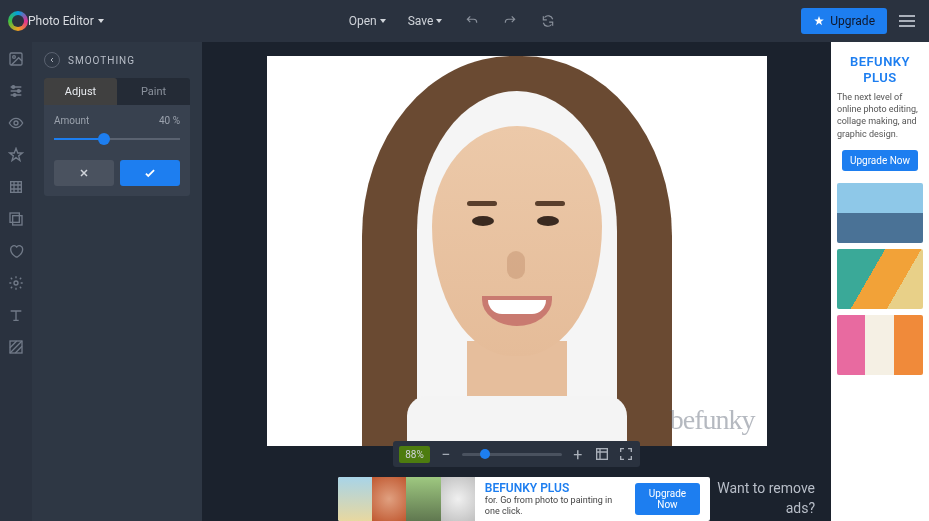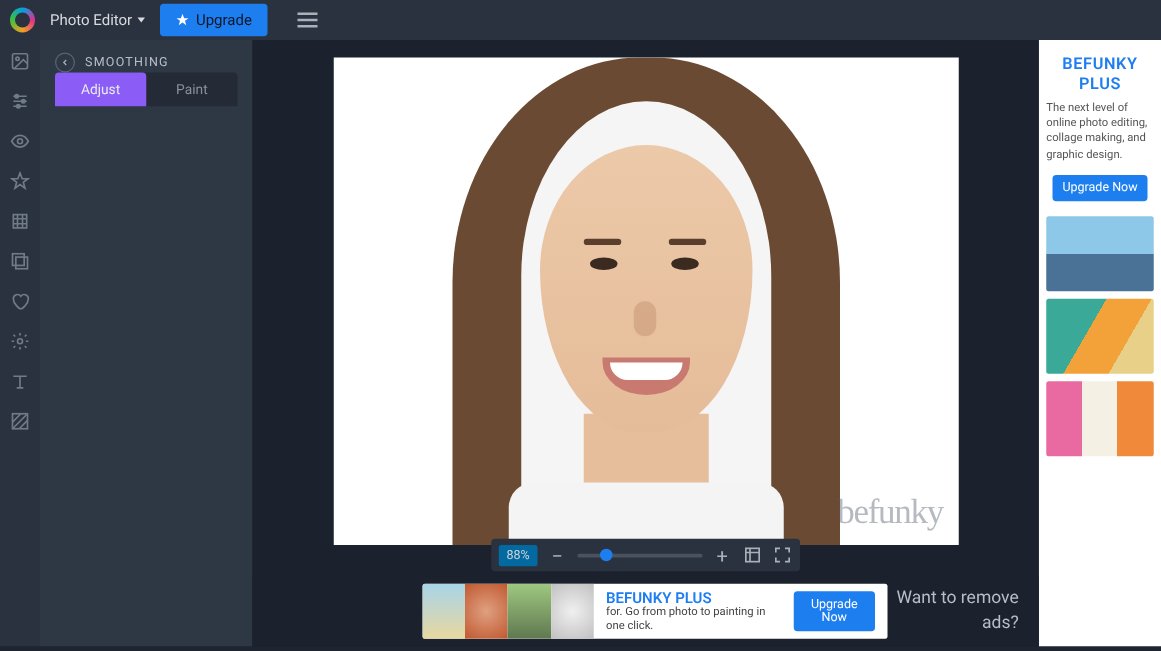--- a/index.html
+++ b/index.html
@@ -1,41 +1,41 @@
 <!DOCTYPE html>
 <html><head>
 <meta charset="utf-8">
 <style>
 * { margin: 0; padding: 0; box-sizing: border-box; font-family: -apple-system, BlinkMacSystemFont, "Segoe UI", Roboto, sans-serif; }
 body { width: 929px; height: 521px; background: #1e2530; overflow: hidden; color: #e0e0e0; }
 
-.topbar { height: 32px; background: #2a323f; display: flex; align-items: center; padding: 0 8px; gap: 12px; }
+.topbar { height: 42px; background: #2a323f; display: flex; align-items: center; padding: 0 8px; gap: 0; }
 .logo-circle { width: 20px; height: 20px; border-radius: 50%; background: conic-gradient(#00a0e0,#e03090,#f0a020,#40c040,#00a0e0); position: relative; }
 .logo-circle::after { content:''; position:absolute; inset:4px; background:#2a323f; border-radius:50%; }
 .app-title { font-size: 12px; color: #d8dbe0; display:flex; align-items:center; gap:4px; cursor:pointer; }
 .topbar-center { flex:1; display:flex; justify-content:center; gap:22px; align-items:center; }
 .top-link { font-size:12px; color:#d0d4da; cursor:pointer; display:flex; align-items:center; gap:3px;}
 .top-icon { width:16px; height:16px; display:flex; align-items:center; justify-content:center; color:#8a919c; cursor:pointer;}
 .top-icon svg { width:14px; height:14px; }
 .upgrade-btn { background:#1d7ef0; color:#0f172a; font-size:12px; padding:6px 12px; border-radius:3px; display:flex; align-items:center; gap:5px; cursor:pointer; border:none;}
 .menu-btn { width:28px; height:28px; display:flex; flex-direction:column; justify-content:center; align-items:center; gap:3px; cursor:pointer; margin-left:6px;}
 .menu-btn span { width:16px; height:2px; background:#aab0ba; }
 
 .main-row { display:flex; height: calc(100% - 36px); }
 
 .tool-rail { width:32px; background:#2a323f; display:flex; flex-direction:column; align-items:center; padding-top:8px; gap:14px; }
 .rail-icon { width:18px; height:18px; color:#717a88; cursor:pointer; display:flex; align-items:center; justify-content:center;}
 .rail-icon svg { width:16px; height:16px; }
 
 .side-panel { width:170px; background:#2e3744; padding:10px 12px 0 12px; }
-.panel-head { display:flex; align-items:center; gap:8px; color:#b8bec8; font-size:10px; letter-spacing:1px; }
+.panel-head { display:flex; align-items:center; gap:8px; color:#b8bec8; font-size:10px; letter-spacing:1px; margin-bottom:10px;}
 .back-arrow { width:16px; height:16px; border:1px solid #5a6270; border-radius:50%; display:flex; align-items:center; justify-content:center; cursor:pointer; font-size:10px;}
 .tabs { display:flex; background:#242b36; border-radius:3px 3px 0 0; }
 .tab { flex:1; text-align:center; font-size:11px; padding:7px 0; color:#8a919c; cursor:pointer;}
-.tab.active { background:#8b5cf6; color:#e8ebef; border-radius:3px 3px 0 0;}
+.tab.active { background:#404040; color:#e8ebef; border-radius:3px 3px 0 0;}
 .ctrl-box { background:#38414f; padding:10px; border-radius:0 0 3px 3px;}
 .ctrl-row { display:flex; justify-content:space-between; font-size:10px; color:#9ba2ad; margin-bottom:6px;}
 .slider-wrap { position:relative; height:14px; display:flex; align-items:center; }
 .slider-track { height:2px; background:#5a6270; width:100%; position:relative;}
 .slider-fill { position:absolute; left:0; top:0; height:2px; background:#1d7ef0;}
 .slider-thumb { position:absolute; width:12px; height:12px; background:#1d7ef0; border-radius:50%; top:-5px; cursor:pointer;}
 .btn-row { display:flex; gap:6px; margin-top:14px;}
 .btn-cancel { flex:1; background:#4a525f; border:none; height:26px; border-radius:3px; color:#d0d4da; cursor:pointer; display:flex; align-items:center; justify-content:center;}
 .btn-apply { flex:1; background:#1d7ef0; border:none; height:26px; border-radius:3px; color:#fff; cursor:pointer; display:flex; align-items:center; justify-content:center;}
 
@@ -49,21 +49,21 @@
 .brow { position:absolute; width:30px; height:5px; background:#5a3f2c; border-radius:3px; top:145px;}
 .brow.l { left:200px;} .brow.r { left:268px;}
 .nose { position:absolute; left:240px; top:195px; width:18px; height:28px; background:rgba(180,130,95,.35); border-radius:10px;}
 .mouth { position:absolute; left:215px; top:240px; width:70px; height:30px; background:#c97a70; border-radius:0 0 40px 40px / 0 0 30px 30px; overflow:hidden;}
 .teeth { position:absolute; top:4px; left:6px; right:6px; height:14px; background:#fff; border-radius:0 0 20px 20px;}
 .neck { position:absolute; left:200px; top:285px; width:100px; height:80px; background:#e6be9c;}
 .shirt { position:absolute; left:140px; bottom:0; width:220px; height:50px; background:#f4f4f4; border-radius:20px 20px 0 0;}
 .watermark { position:absolute; right:12px; bottom:10px; font-size:28px; font-family:Georgia,serif; color:rgba(90,100,115,.45); font-weight:400; letter-spacing:-1px;}
 
 .zoom-bar { position:absolute; bottom:60px; background:#2a323f; height:26px; border-radius:3px; display:flex; align-items:center; padding:0 6px; gap:8px;}
-.zoom-lbl { font-size:10px; background:#0369a1; padding:3px 6px; border-radius:2px; color:#d0d4da;}
+.zoom-lbl { font-size:10px; background:#4d7c0f; padding:3px 6px; border-radius:2px; color:#d0d4da;}
 .zoom-ic { width:16px; height:16px; color:#aab0ba; cursor:pointer; display:flex; align-items:center; justify-content:center;}
 .zoom-track { width:100px; height:3px; background:#4a525f; border-radius:2px; position:relative;}
 .zoom-thumb { position:absolute; width:10px; height:10px; background:#1d7ef0; border-radius:50%; top:-4px; left:18px; cursor:pointer;}
 
 .right-rail { width:98px; background:#fff; display:flex; flex-direction:column; align-items:center; padding:12px 6px; gap:6px;}
 .r-title { color:#1d7ef0; font-size:13px; font-weight:600; text-align:center; letter-spacing:.5px; line-height:1.2;}
 .r-desc { font-size:9px; color:#555; line-height:1.35;}
 .r-btn { background:#1d7ef0; color:#fff; font-size:10px; padding:5px 8px; border:none; border-radius:3px; cursor:pointer; margin:4px 0 6px;}
 .r-thumb { width:86px; height:60px; border-radius:2px; }
 .r-thumb.t1 { background:linear-gradient(#8ec8e8 50%, #4a7296 50%);}
@@ -89,20 +89,45 @@
 </style>
 </head>
 <body>
 
 <div class="topbar">
   <div class="logo-circle"></div>
   <div class="app-title">
     <span>Photo Editor</span>
     <span class="chev"></span>
   </div>
+  <div class="topbar-center">
+    <div class="top-link">
+      <span>Open</span>
+      <span class="chev"></span>
+    </div>
+    <div class="top-link">
+      <span>Save</span>
+      <span class="chev"></span>
+    </div>
+    <div class="top-icon">
+        <svg viewBox="0 0 24 24" fill="none" stroke="currentColor" stroke-width="2">
+          <path d="M9 14L4 9l5-5M4 9h11a5 5 0 015 5v1"></path>
+        </svg>
+      </div>
+    <div class="top-icon">
+        <svg viewBox="0 0 24 24" fill="none" stroke="currentColor" stroke-width="2">
+          <path d="M15 14l5-5-5-5M20 9H9a5 5 0 00-5 5v1"></path>
+        </svg>
+      </div>
+    <div class="top-icon">
+        <svg viewBox="0 0 24 24" fill="none" stroke="currentColor" stroke-width="2">
+          <path d="M4 4v6h6M20 20v-6h-6M20 9A8 8 0 006 6M4 15a8 8 0 0014 3"></path>
+        </svg>
+      </div>
+  </div>
   <button class="upgrade-btn">
     <svg width="12" height="12" viewBox="0 0 24 24" fill="#fff">
         <path d="M12 2l2.6 7h7l-5.6 4.3 2 7L12 16l-6 4.3 2-7L2.4 9h7z"></path>
       </svg>
     <span>Upgrade</span>
   </button>
   <div class="menu-btn">
       <span></span>
       <span></span>
       <span></span>
@@ -179,20 +204,44 @@
       <div class="back-arrow">
         <svg width="8" height="8" viewBox="0 0 24 24" fill="none" stroke="#aab0ba" stroke-width="3">
             <path d="M15 18l-6-6 6-6"></path>
           </svg>
       </div>
       <span>SMOOTHING</span>
     </div>
     <div class="tabs">
       <div class="tab active">Adjust</div>
       <div class="tab">Paint</div>
+    </div>
+    <div class="ctrl-box">
+      <div class="ctrl-row">
+        <span>Amount</span>
+        <span>40 %</span>
+      </div>
+      <div class="slider-wrap">
+        <div class="slider-track">
+          <div class="slider-fill" style="width:40%"></div>
+          <div class="slider-thumb" style="left:calc(40% - 6px)"></div>
+        </div>
+      </div>
+      <div class="btn-row">
+        <button class="btn-cancel">
+          <svg width="12" height="12" viewBox="0 0 24 24" stroke="#d0d4da" stroke-width="3" fill="none">
+              <path d="M6 6l12 12M18 6L6 18"></path>
+            </svg>
+        </button>
+        <button class="btn-apply">
+          <svg width="14" height="14" viewBox="0 0 24 24" stroke="#fff" stroke-width="3" fill="none">
+              <path d="M5 13l4 4L19 7"></path>
+            </svg>
+        </button>
+      </div>
     </div>
   </div>
 
   <div class="canvas-area">
     <div class="photo">
       <div class="hair"></div>
       <div class="neck"></div>
       <div class="shirt"></div>
       <div class="face"></div>
       <div class="brow l"></div>

